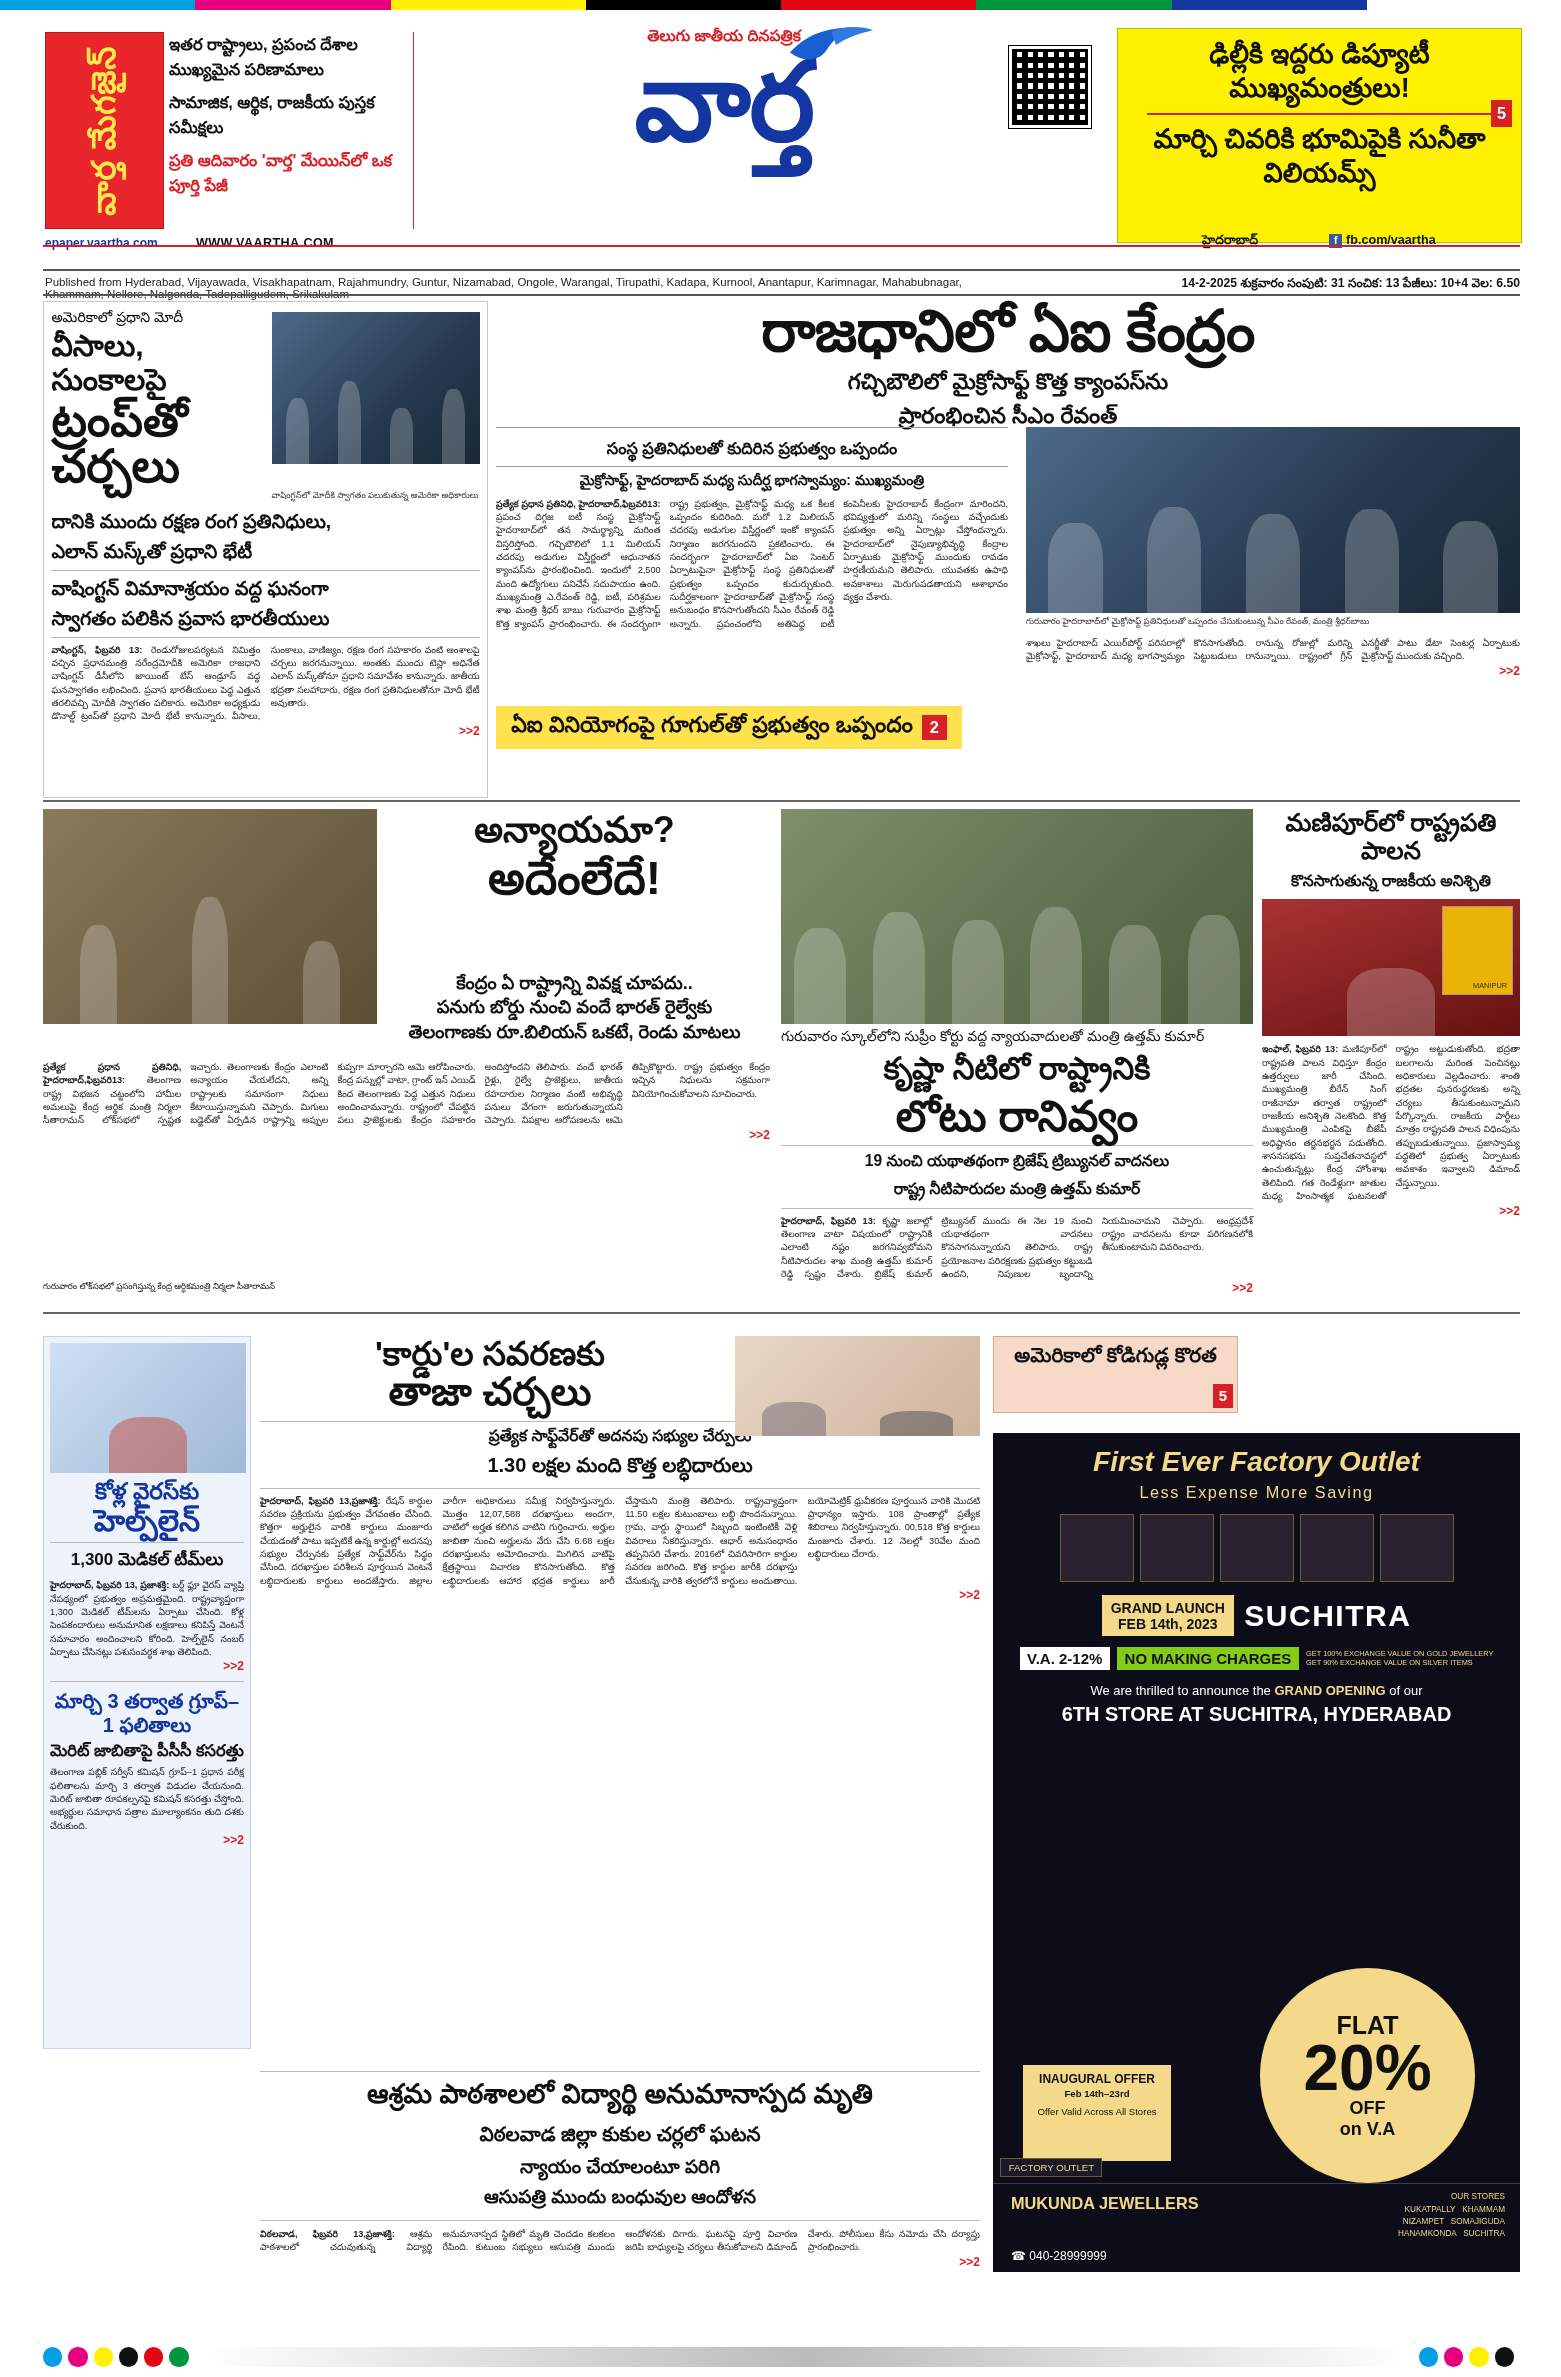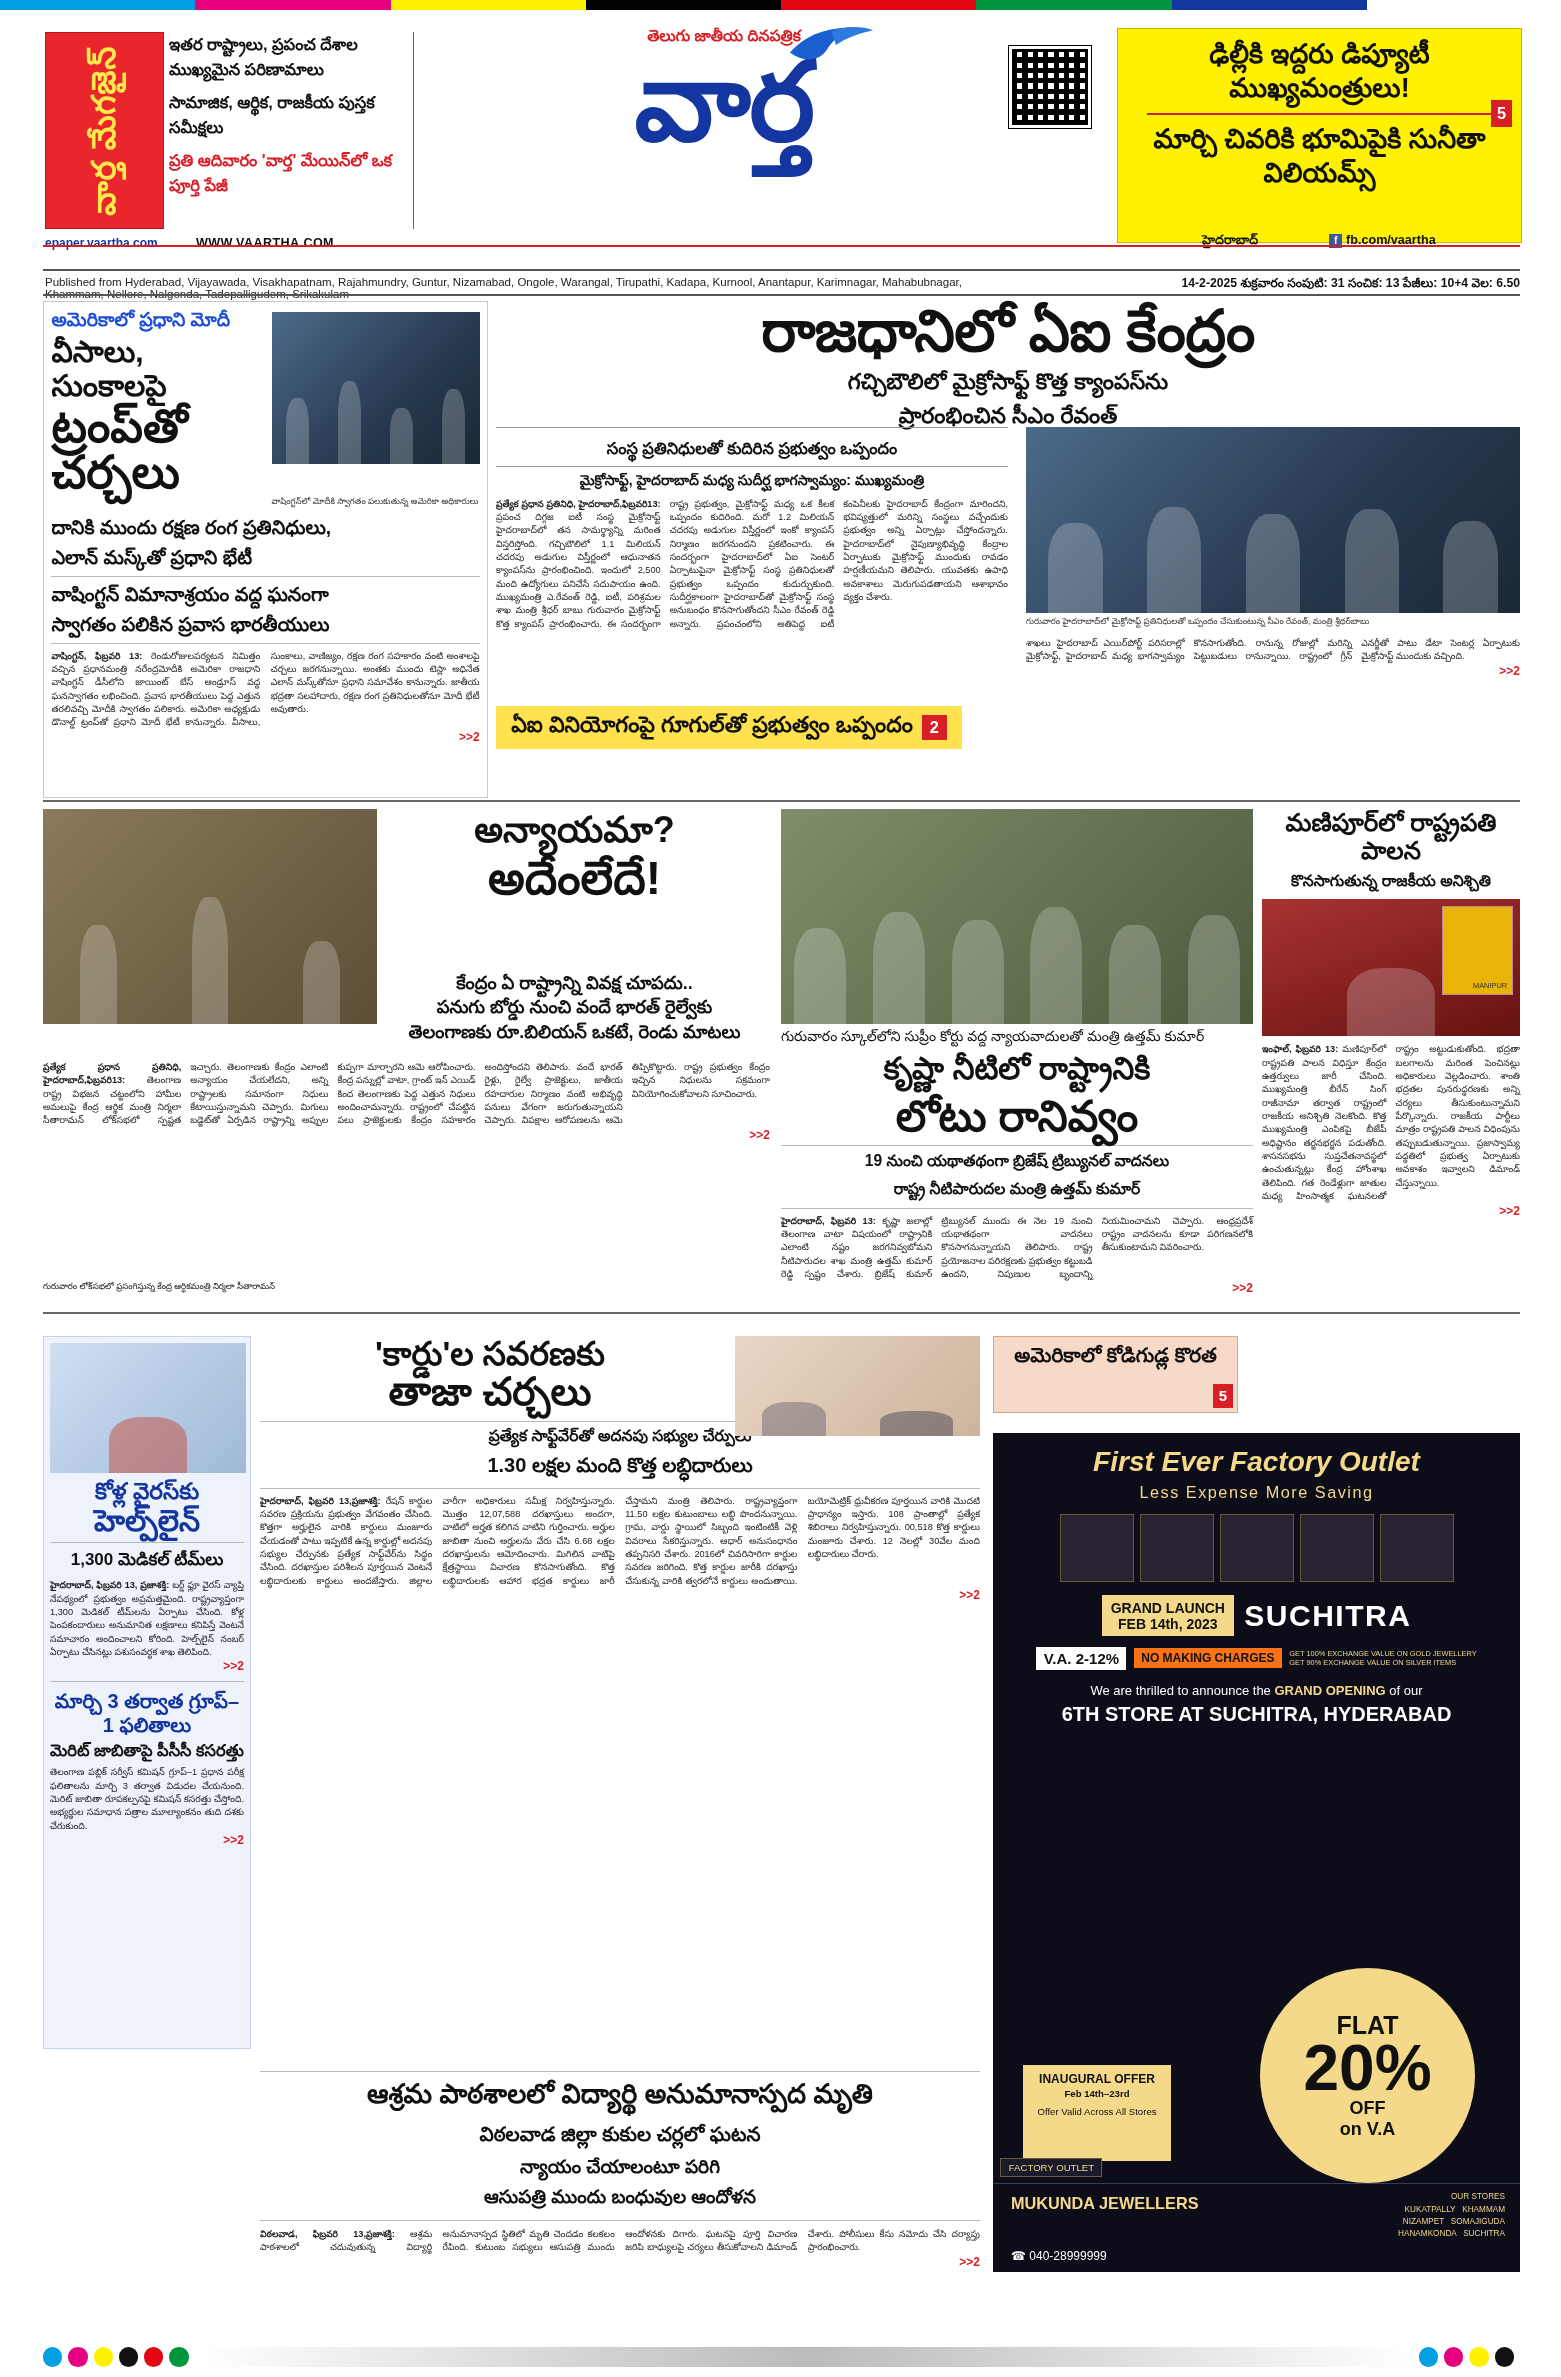--- a/index.html
+++ b/index.html
@@ -74,21 +74,21 @@
   .body-col { font-size:9.2px; line-height:1.45; text-align:justify; color:#1a1a1a; }
   .byline { font-weight:bold; }
   .more { color:#d81f26; font-weight:bold; font-size:12px; text-align:right; }
 
   
   .block { position:absolute; }
   .hr-thin { height:0.7px; background:#b9b9b9; width:100%; }
 
   
   .b-trump { left:43px; top:301px; width:445px; height:497px; border:0.7px solid #c9c9c9; padding:7.4px; }
-  .b-trump .kicker { color:#1d4ed8; font-weight:bold; font-size:19px; }
+  .b-trump .kicker { color:#000000; font-weight:normal; font-size:14px; }
   .b-trump .h1 { font-size:30px; font-weight:bold; line-height:1.12; }
   .b-trump .h-big { font-size:46px; font-weight:bold; line-height:1.02; }
   .b-trump .sub { font-size:19.3px; font-weight:bold; line-height:1.3; margin-top:4.5px;}
   .b-trump .photo { width:208px; height:152px; float:right; margin:3px 0 4.5px 7.4px; background:#2a3b55; position:relative; overflow:hidden;}
   .b-trump .cap { font-size:8.5px; color:#333; line-height:1.3; }
 
   
   .b-ai { left:496px; top:301px; width:1024px; height:497px; }
   .b-ai .h-main { font-size:58px; font-weight:bold; color:#111; text-align:center; line-height:1.05; letter-spacing:-0.7px;}
   .b-ai .sub1 { font-size:22px; font-weight:bold; text-align:center; line-height:1.3; margin-top:6px; }
@@ -153,21 +153,21 @@
   .b-ad { left:993px; top:1433px; width:527px; height:839px; background:#0d0d1a; color:#fff; overflow:hidden;}
   .ad-title { font-size:28px; font-weight:bold; color:#f4d98a; text-align:center; margin-top:13.4px; font-style:italic;}
   .ad-sub { font-size:16.3px; color:#f4d98a; text-align:center; letter-spacing:1.5px; margin-top:4.5px;}
   .ad-strip { display:flex; justify-content:center; gap:6px; margin-top:12px; }
   .ad-strip div { width:74px; height:68px; background:#2a2230; border:0.7px solid #6a5a3a;}
   .ad-launch { display:flex; justify-content:center; align-items:center; gap:10.4px; margin-top:13.4px;}
   .ad-launch .lbl { background:#f4d98a; color:#111; font-size:14px; font-weight:bold; padding:4.5px 9px; text-align:center; line-height:1.15;}
   .ad-launch .brand { font-size:30px; font-weight:bold; color:#fff; letter-spacing:1.5px;}
   .ad-badges { display:flex; justify-content:center; gap:7.4px; margin-top:10.4px; align-items:center;}
   .ad-badges .b1 { background:#fff; color:#111; font-size:15px; font-weight:bold; padding:3px 7.4px;}
-  .ad-badges .b2 { background:#f97316; color:#111; font-size:12px; font-weight:bold; padding:3px 7.4px;text-align:center;}
+  .ad-badges .b2 { background:#84cc16; color:#111; font-size:15px; font-weight:bold; padding:3px 7.4px;text-align:center;}
   .ad-badges .b3 { font-size:7.4px; color:#f4d98a; line-height:1.3;}
   .ad-line { text-align:center; font-size:13px; margin-top:12px; color:#fff; line-height:1.4;}
   .ad-line b { color:#f4d98a; }
   .ad-store { text-align:center; font-size:20px; font-weight:bold; color:#fff; margin-top:3px;}
   .ad-offer {
     position:absolute; left:30px; bottom:111px; width:148px; height:96px; background:#f4d98a; color:#111;
     text-align:center; padding:7.4px; font-size:12px; font-weight:bold; line-height:1.3;
   }
   .ad-flat {
     position:absolute; right:45px; bottom:89px; width:215px; height:215px; border-radius:50%;

